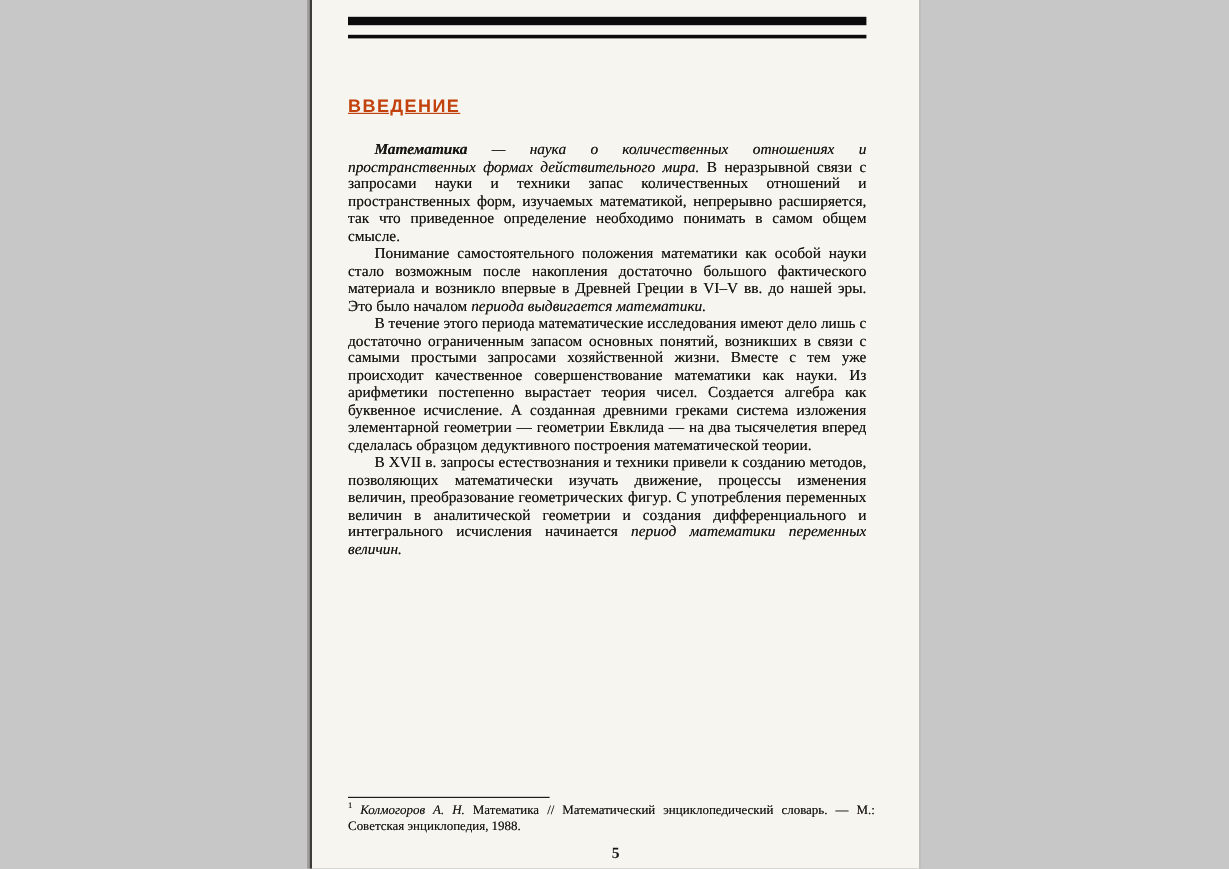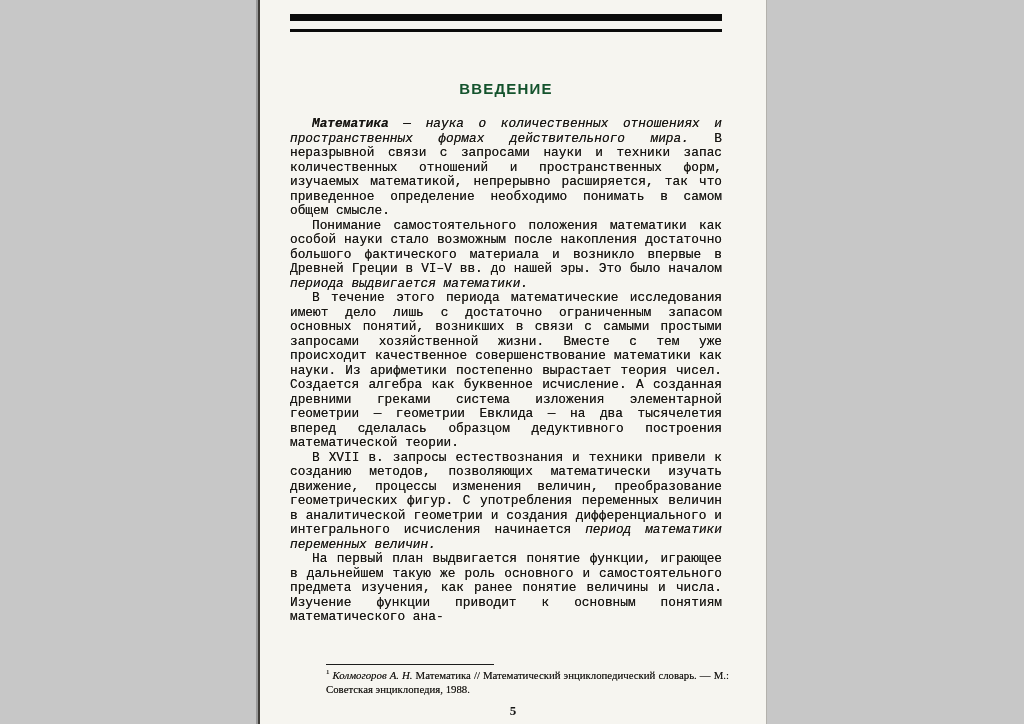--- a/index.html
+++ b/index.html
@@ -19,43 +19,43 @@
     padding: 14px 44px 0 30px;
     color: #171512;
   }
   .rule-thick { height: 7px; background: #0b0b0b; }
   .rule-thin  { height: 3px; background: #0b0b0b; margin-top: 8px; }
   .title {
     font-family: "Liberation Sans", sans-serif;
     font-size: 15px;
     font-weight: bold;
     letter-spacing: 1.2px;
-    text-align: center;
+    text-align: left;
     margin-top: 48px;
     margin-bottom: 20px;
-    color: #14532d;
+    color: #c2410c;
+    text-decoration: underline;
   }
-  .body-text { max-height: 544px; overflow: hidden; font-family: Liberation Mono, monospace; }
+  .body-text { max-height: 544px; overflow: hidden; }
   .body-text p {
     font-size: 12.8px;
     line-height: 14.5px;
     text-align: justify;
     text-indent: 22px;
     hyphens: auto;
     text-shadow: 0 0 0.45px rgba(23, 21, 18, 0.75);
   }
   .italic { font-style: italic; }
   .bold-italic { font-style: italic; font-weight: bold; }
   sup { font-size: 0.65em; vertical-align: super; line-height: 0; }
   .footnote-block {
     position: absolute;
     left: 30px;
     right: 37px;
     top: 664px;
-    margin-left: 36px;
   }
   .footnote-rule {
     width: 168px;
     border-top: 1.5px solid #1c1c1c;
     margin-bottom: 4px;
   }
   .footnote-text {
     font-size: 10.8px;
     line-height: 13.5px;
     text-align: justify;
@@ -78,20 +78,19 @@
 
 <div class="page">
   <div class="rule-thick"></div>
   <div class="rule-thin"></div>
   <h1 class="title">ВВЕДЕНИЕ</h1>
   <div class="body-text">
       <p><span class="bold-italic">Математика</span><span class="italic"> — наука о количественных отношениях и пространственных формах действительного мира. </span><span>В неразрывной связи с запросами науки и техники запас количественных отношений и пространственных форм, изучаемых математикой, непрерывно расширяется, так что приведенное определение необходимо понимать в самом общем смысле.</span></p>
       <p><span>Понимание самостоятельного положения математики как особой науки стало возможным после накопления достаточно большого фактического материала и возникло впервые в Древней Греции в VI–V вв. до нашей эры. Это было началом </span><span class="italic">периода выдвигается математики.</span></p>
       <p><span>В течение этого периода математические исследования имеют дело лишь с достаточно ограниченным запасом основных понятий, возникших в связи с самыми простыми запросами хозяйственной жизни. Вместе с тем уже происходит качественное совершенствование математики как науки. Из арифметики постепенно вырастает теория чисел. Создается алгебра как буквенное исчисление. А созданная древними греками система изложения элементарной геометрии — геометрии Евклида — на два тысячелетия вперед сделалась образцом дедуктивного построения математической теории.</span></p>
       <p><span>В XVII в. запросы естествознания и техники привели к созданию методов, позволяющих математически изучать движение, процессы изменения величин, преобразование геометрических фигур. С употребления переменных величин в аналитической геометрии и создания дифференциального и интегрального исчисления начинается </span><span class="italic">период математики переменных величин.</span></p>
-      <p><span>На первый план выдвигается понятие функции, играющее в дальнейшем такую же роль основного и самостоятельного предмета изучения, как ранее понятие величины и числа. Изучение функции приводит к основным понятиям математического ана-</span></p>
     </div>
   <div class="footnote-block">
     <div class="footnote-rule"></div>
     <div class="footnote-text"><sup>1</sup><span> </span><span class="italic">Колмогоров А. Н.</span><span> Математика // Математический энциклопедический словарь. — М.: Советская энциклопедия, 1988.</span></div>
   </div>
   <div class="page-number">5</div>
 </div>
 
 </body></html>

